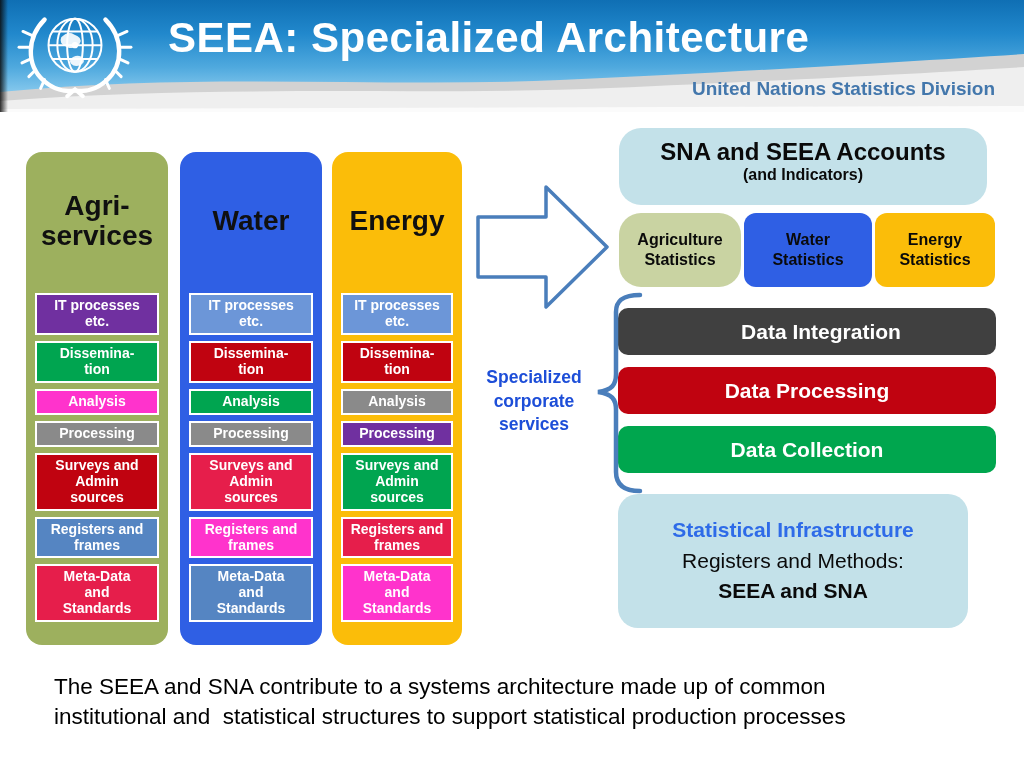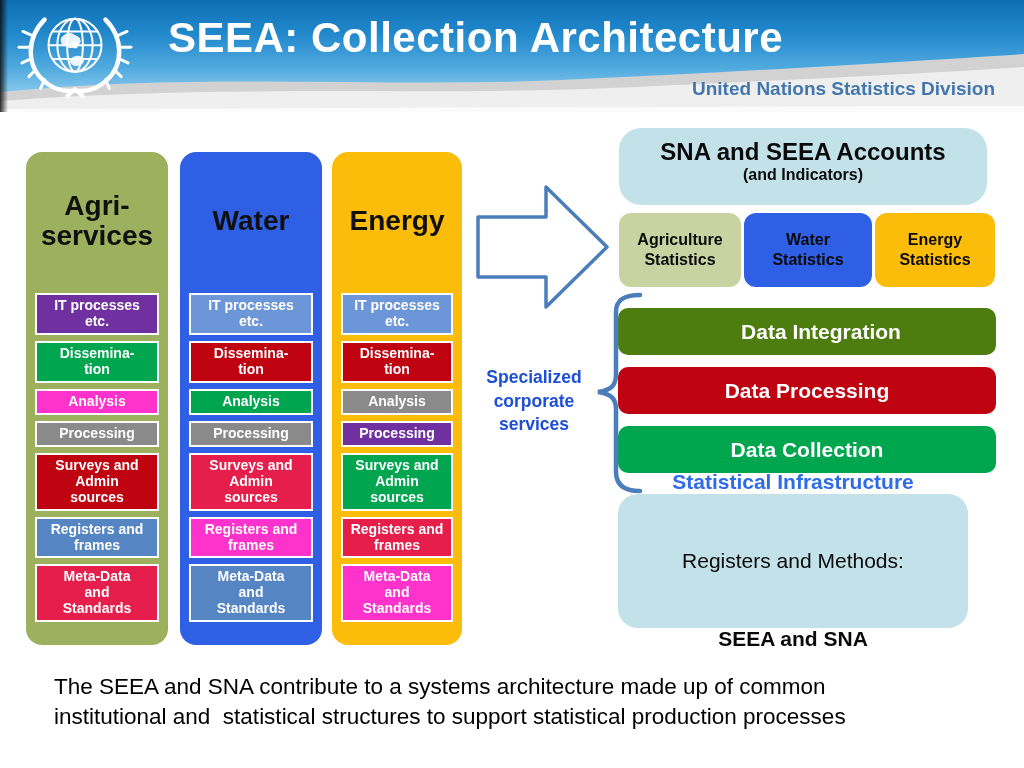--- a/index.html
+++ b/index.html
@@ -33,36 +33,36 @@
 
   
   .accounts-box{position:absolute;left:619px;top:128px;width:368px;height:77px;border-radius:22px;
                 text-align:center;color:#0a0a0a;}
   .accounts-title{font-size:24px;font-weight:bold;margin-top:11px;line-height:1.1;}
   .accounts-sub{font-size:16px;font-weight:bold;line-height:1.2;}
 
   .stats-row{position:absolute;left:619px;top:213px;width:380px;height:74px;display:flex;gap:3px;}
   .sbox{border-radius:12px;display:flex;align-items:center;justify-content:center;text-align:center;
         font-size:16px;font-weight:bold;color:#0a0a0a;line-height:1.25;white-space:pre-line;}
-  .sbox:nth-child(1){width:122px;}
+  .sbox:nth-child(1){width:122px;border-radius:22px;}
   .sbox:nth-child(2){width:128px;}
   .sbox:nth-child(3){width:120px;}
 
   .bars{position:absolute;left:618px;top:308px;width:378px;display:flex;flex-direction:column;gap:12px;}
   .bar{height:47px;border-radius:10px;display:flex;align-items:center;justify-content:center;
        color:#ffffff;font-size:21px;font-weight:bold;}
 
   .brace{position:absolute;left:572px;top:292px;width:72px;height:202px;}
 
   .services-note{position:absolute;left:468px;top:366px;width:132px;text-align:center;
                  font-size:17.5px;font-weight:bold;line-height:1.35;}
 
   .infra-box{position:absolute;left:618px;top:494px;width:350px;height:134px;border-radius:20px;
              display:flex;flex-direction:column;align-items:center;justify-content:center;
-             text-align:center;font-size:21px;line-height:1.45;color:#0a0a0a;gap:48px;}
+             text-align:center;font-size:21px;line-height:1.45;color:#0a0a0a;}
   .infra-l1{font-weight:bold;}
   .infra-l2{font-weight:normal;}
   .infra-l3{font-weight:bold;}
 
   .footer-text{position:absolute;left:54px;top:672px;width:940px;font-size:22.5px;color:#000;
                line-height:1.35;white-space:pre-wrap;}
 </style>
 </head>
 <body>
 
@@ -100,21 +100,21 @@
         <line x1="29" y1="79" x2="25" y2="88"></line>
         <line x1="104" y1="34" x2="113" y2="30"></line>
         <line x1="107" y1="46" x2="117" y2="46"></line>
         <line x1="105" y1="58" x2="114" y2="62"></line>
         <line x1="100" y1="69" x2="107" y2="76"></line>
         <line x1="91" y1="79" x2="95" y2="88"></line>
       </g>
       <path d="M52,96 l8,-7 l8,7" stroke="#ffffff" stroke-width="4" fill="none" stroke-linecap="round"></path>
     </svg>
 
-    <div class="hdr-title">SEEA: Collection Architecture</div>
+    <div class="hdr-title">SEEA: Specialized Architecture</div>
     <div class="hdr-org">United Nations Statistics Division</div>
   </div>
 
   <div class="pcol pcol-0" style="background: rgb(157, 176, 94);">
     <div class="pcol-title">Agri-
 services</div>
     <div class="pstack">
         <div class="pbox" style="background: rgb(112, 48, 160);">IT processes
 etc.</div>
         <div class="pbox" style="background: rgb(0, 165, 80);">Dissemina-
@@ -182,21 +182,21 @@
   <div class="stats-row">
       <div class="sbox" style="background: rgb(201, 211, 162);">Agriculture
 Statistics</div>
       <div class="sbox" style="background: rgb(47, 95, 228);">Water
 Statistics</div>
       <div class="sbox" style="background: rgb(251, 189, 9);">Energy
 Statistics</div>
     </div>
 
   <div class="bars">
-      <div class="bar" style="background: #4d7c0f; padding-left: 28px;">Data Integration</div>
+      <div class="bar" style="background: #404040; padding-left: 28px;">Data Integration</div>
       <div class="bar" style="background: rgb(192, 3, 16);">Data Processing</div>
       <div class="bar" style="background: rgb(0, 166, 78);">Data Collection</div>
     </div>
 
   <svg class="brace" viewBox="0 0 72 202">
     <path d="M68,3 C50,3 44,9 44,20 L44,82 C44,93 40,98 26,100 C40,102 44,107 44,118 L44,180 C44,191 50,199 68,199" fill="none" stroke="#4A7EBB" stroke-width="4.5" stroke-linecap="round"></path>
   </svg>
 
   <div class="services-note" style="color: #1d4ed8;">Specialized corporate services</div>
 

